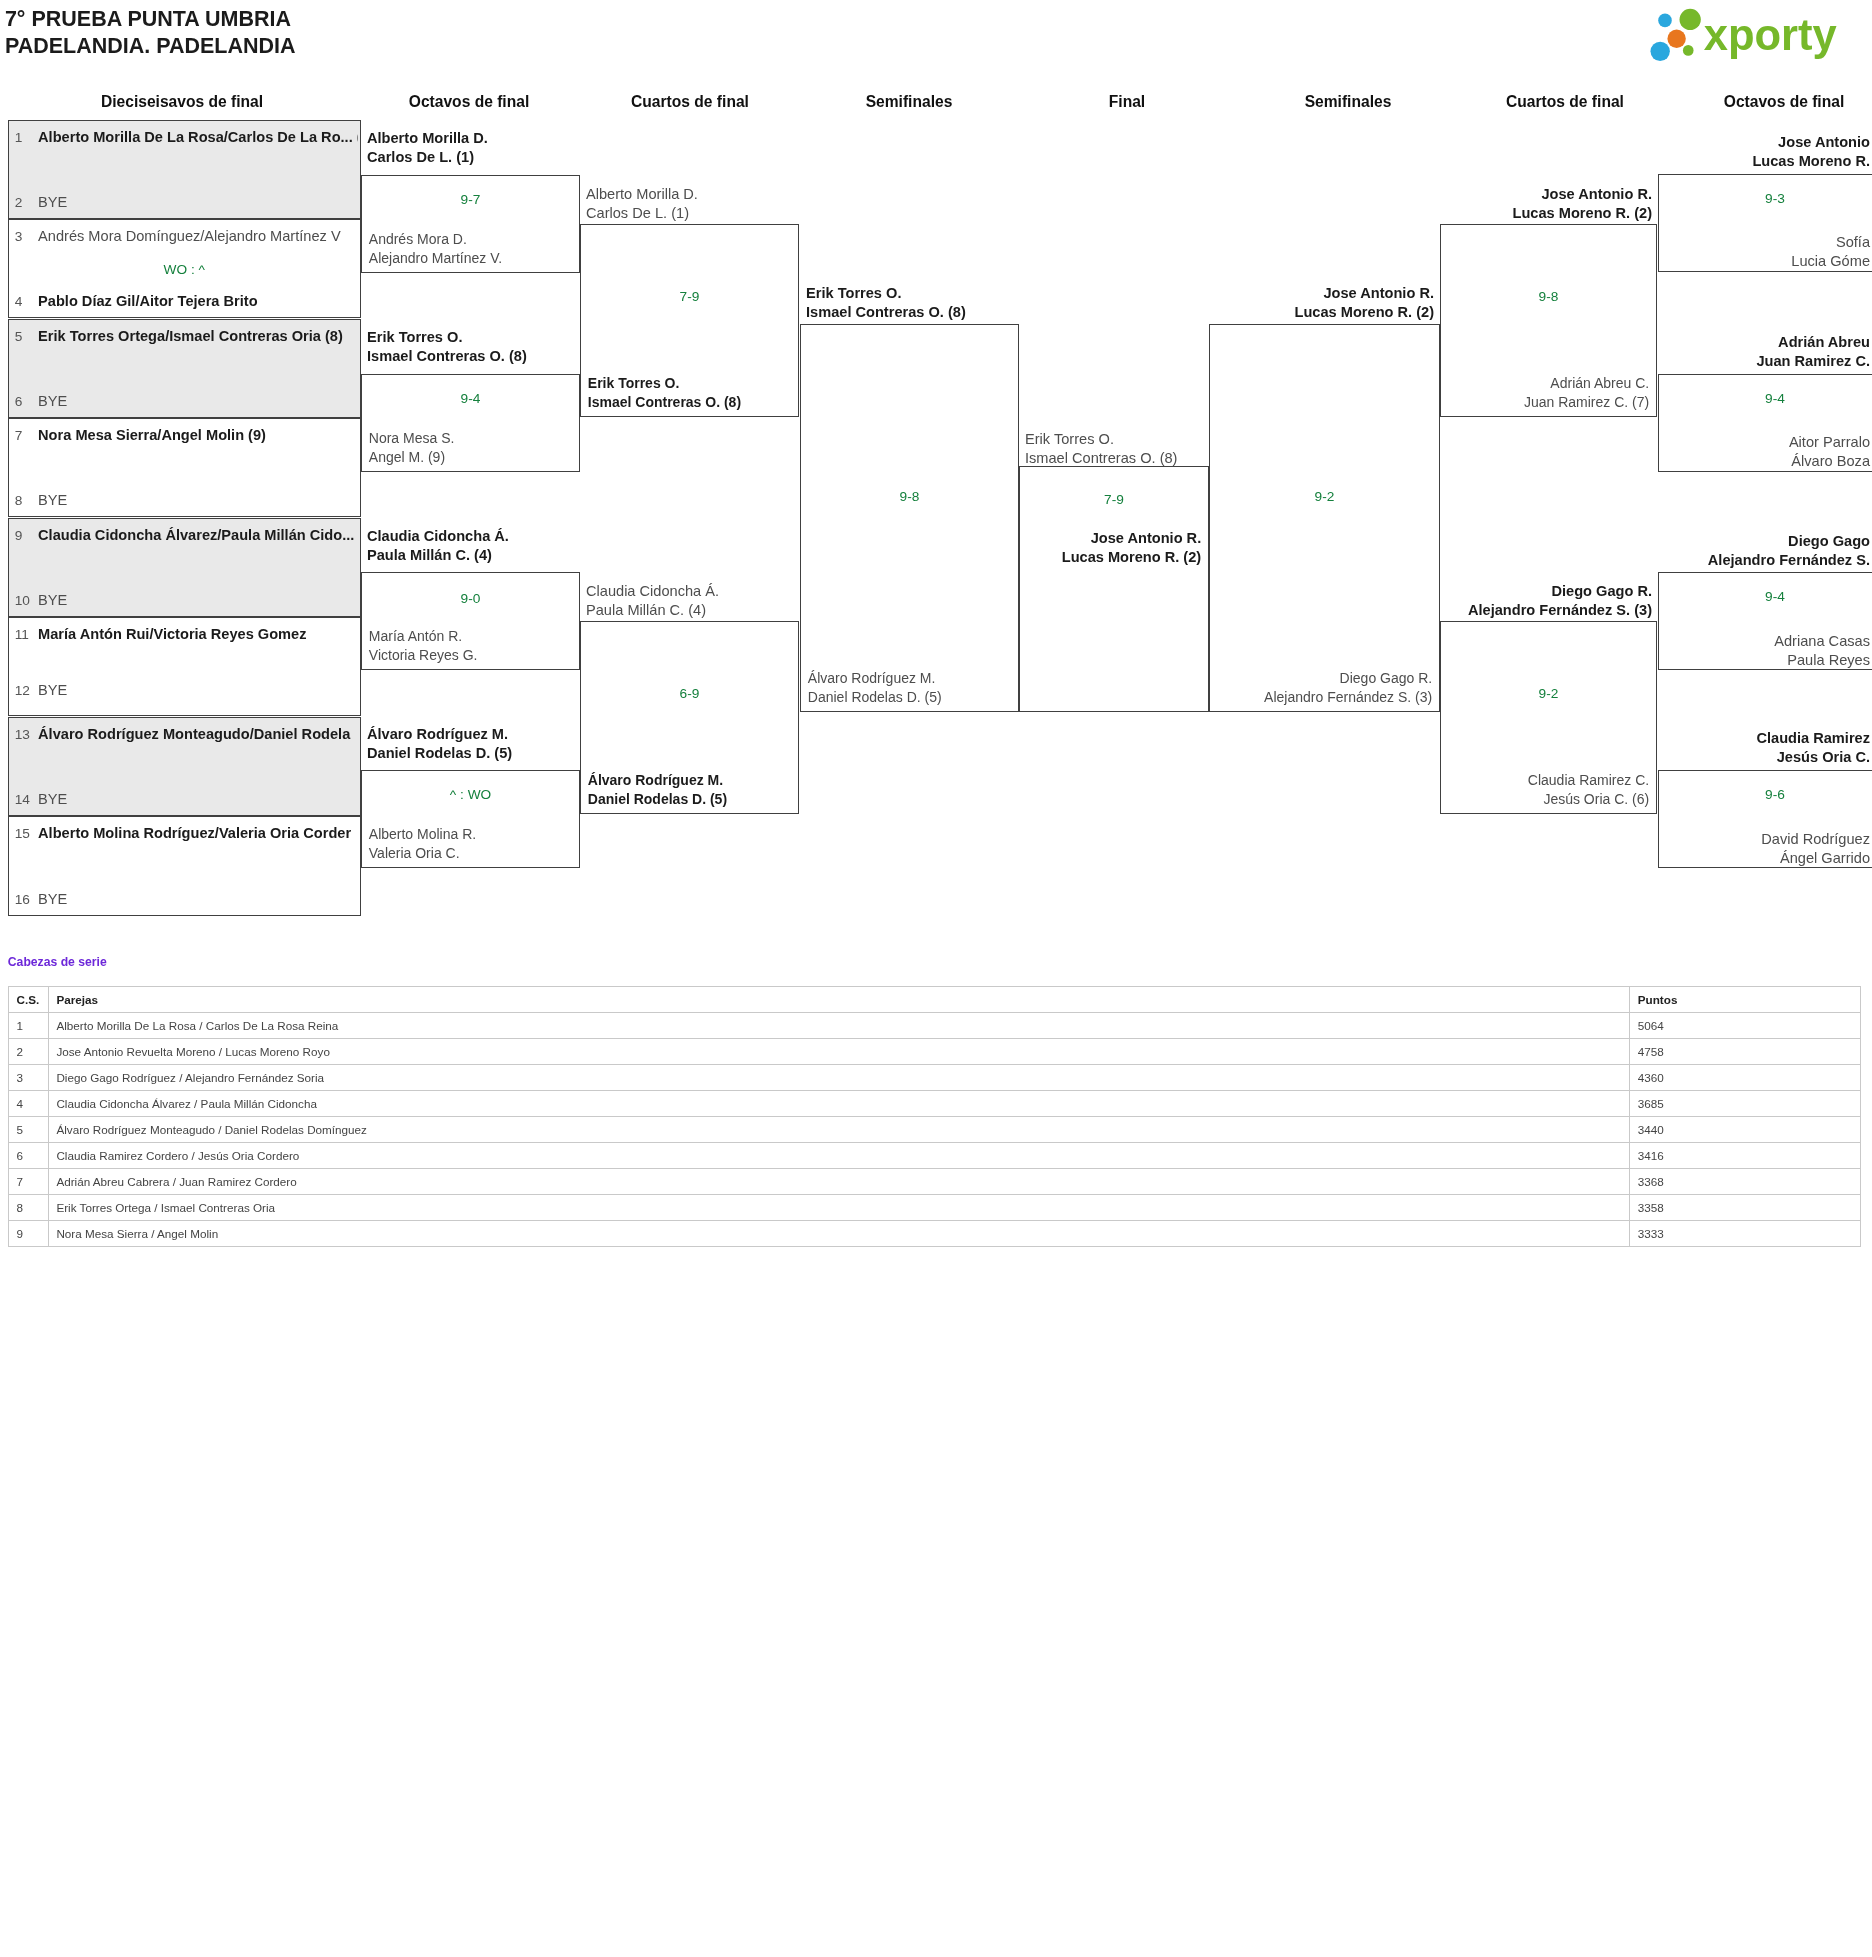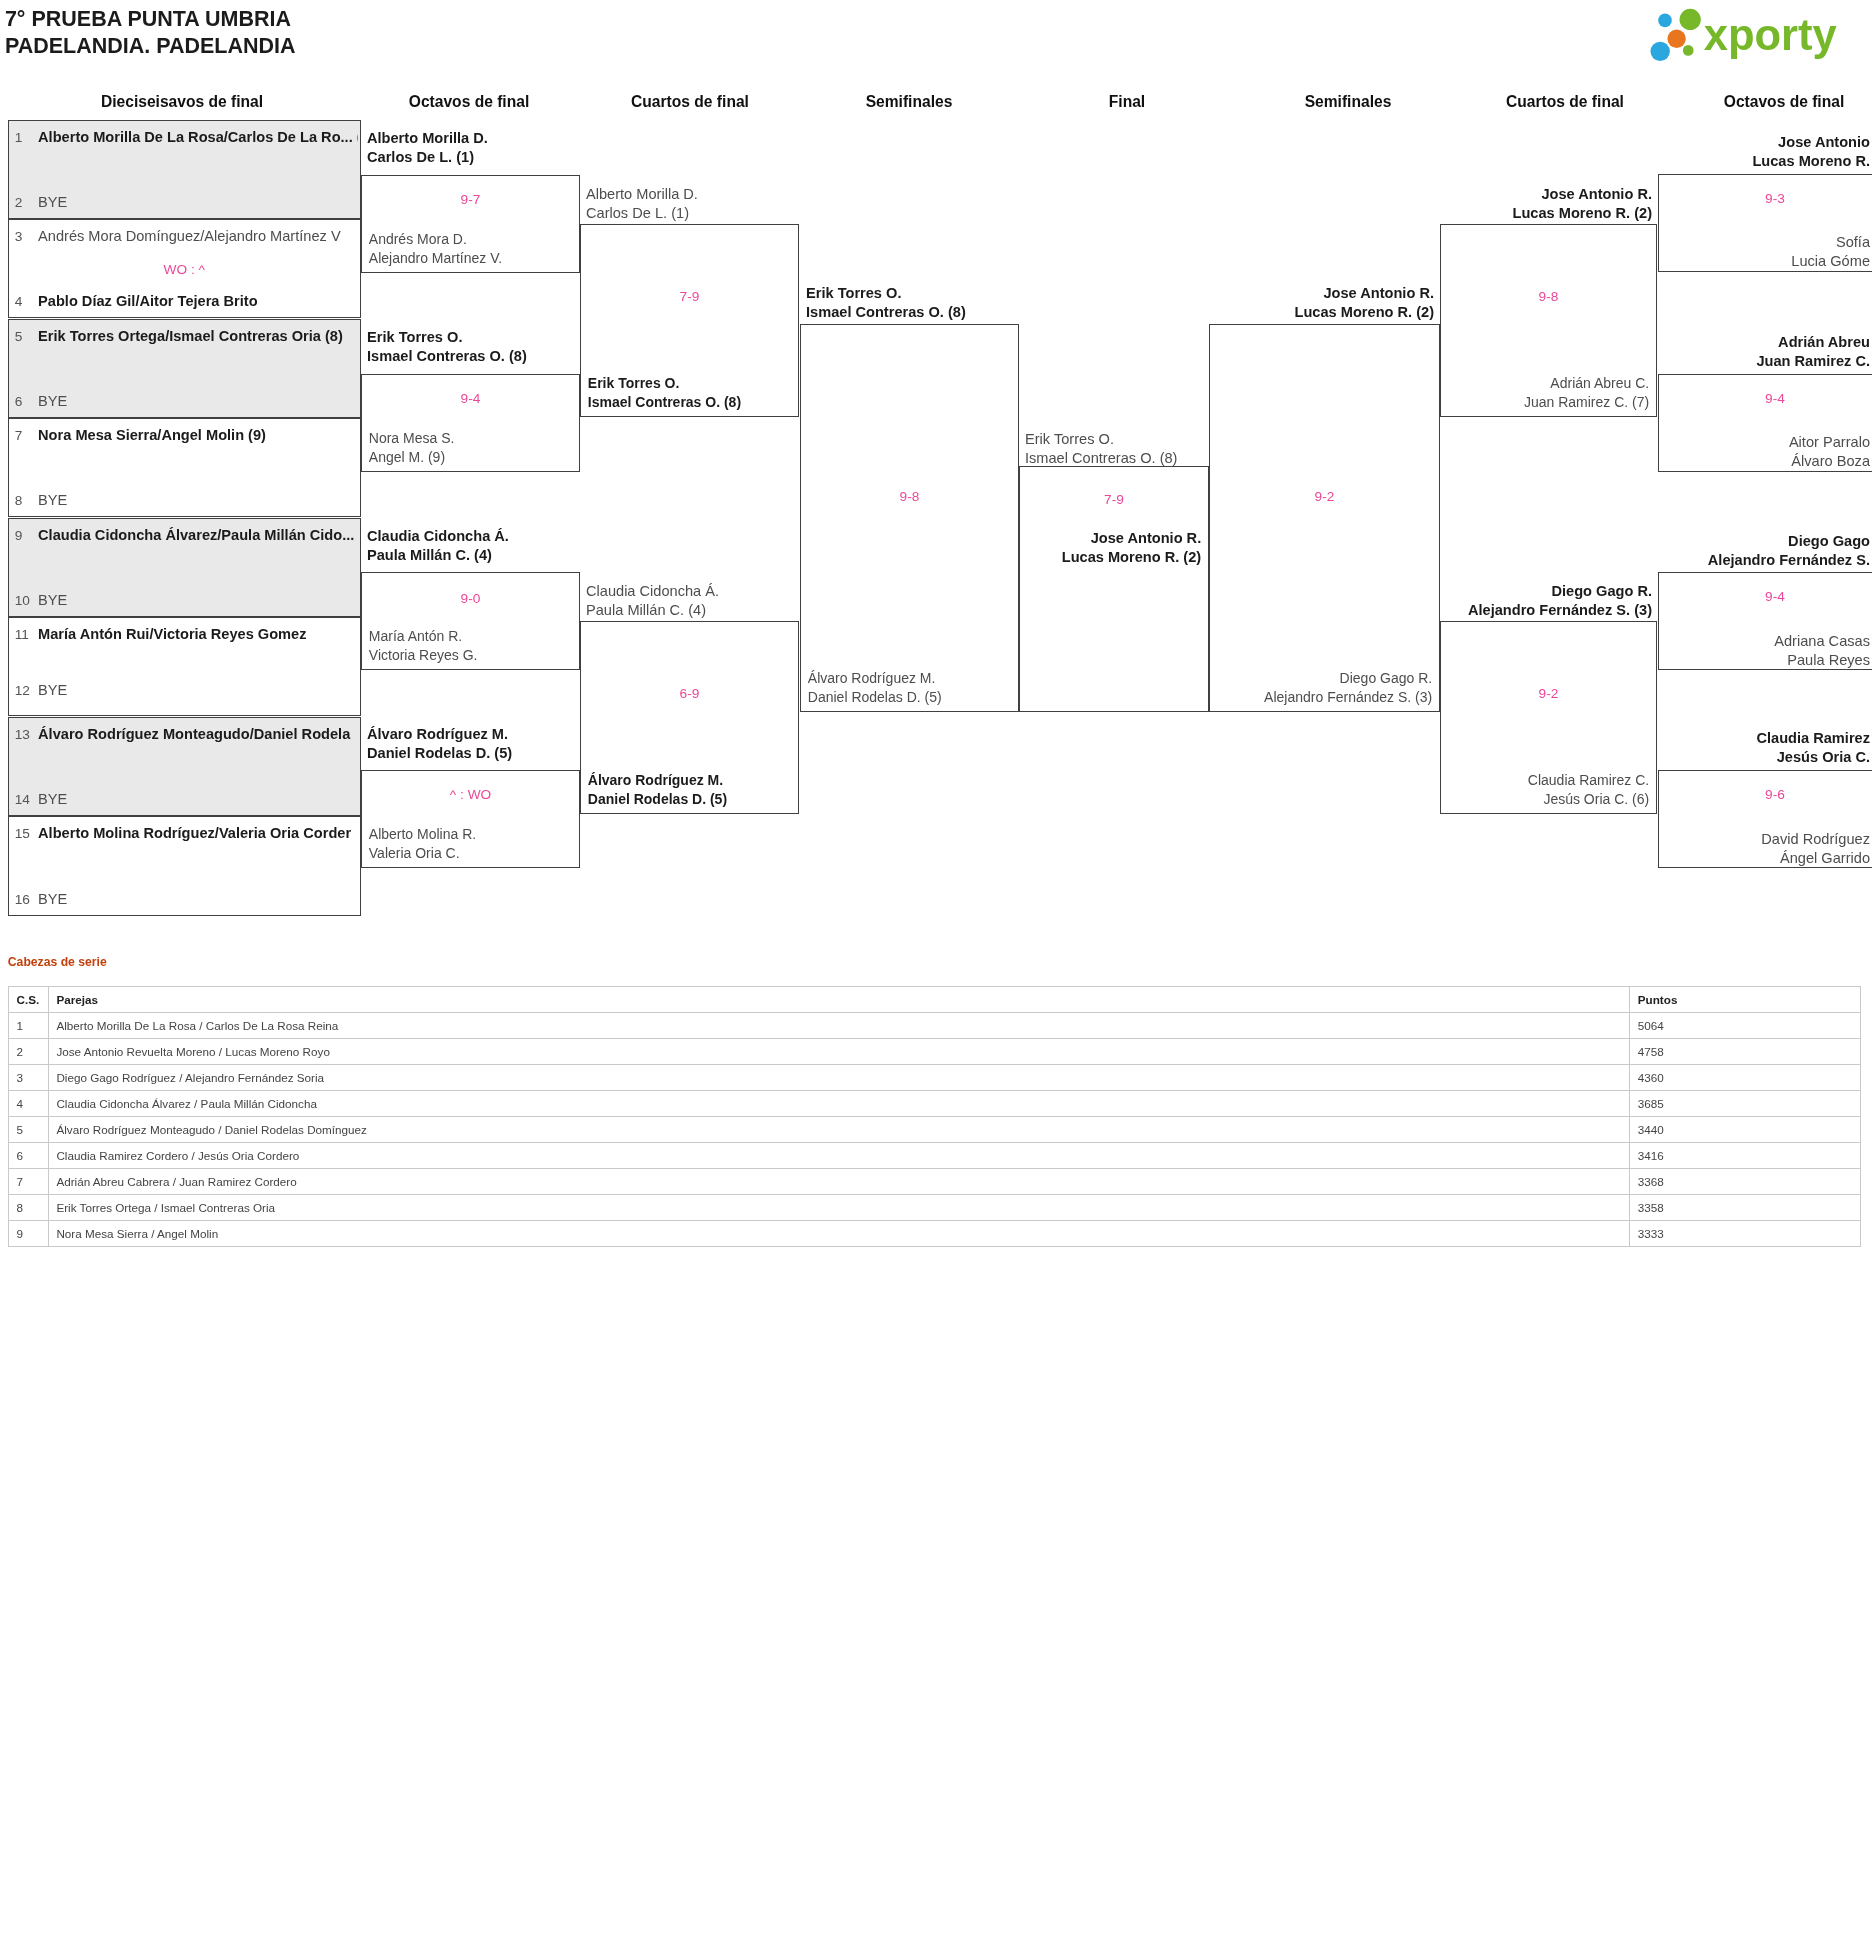--- a/index.html
+++ b/index.html
@@ -7,25 +7,25 @@
           font-family:"Liberation Sans",sans-serif;color:#1e1e1e;}
   .abs{position:absolute;}
   .title-line{font-size:21.5px;font-weight:700;line-height:27px;color:#1b1b1b;white-space:nowrap;}
   .rh{position:absolute;top:93px;width:244px;text-align:center;font-size:15.6px;font-weight:700;color:#111;}
   .box{position:absolute;border:1px solid #404040;background:#fff;box-sizing:border-box;}
   .shade{background:#e9e9e9;}
   .pair{position:absolute;font-size:14.6px;line-height:18.5px;white-space:nowrap;}
   .b{font-weight:700;color:#1b1b1b;}
   .reg{font-weight:400;color:#4d4d4d;}
   .right{text-align:right;}
-  .score{position:absolute;left:0;width:100%;text-align:center;font-size:13.7px;color:#ec4899;white-space:nowrap;}
+  .score{position:absolute;left:0;width:100%;text-align:center;font-size:13.7px;color:#15803d;white-space:nowrap;}
   .loser{position:absolute;bottom:4.9px;font-size:14px;line-height:18.5px;white-space:nowrap;}
   .slot{position:absolute;left:5.9px;right:2px;overflow:hidden;white-space:nowrap;font-size:14.6px;}
   .num{display:inline-block;width:23.4px;font-size:13.7px;font-weight:400;color:#555;}
-  .seeds-title{position:absolute;left:7.8px;top:955px;font-size:12.2px;font-weight:700;color:#c2410c;}
+  .seeds-title{position:absolute;left:7.8px;top:955px;font-size:12.2px;font-weight:700;color:#6d28d9;}
   table.seeds{position:absolute;left:7.8px;top:986px;width:1853px;border-collapse:collapse;padding-left:28px;}
   table.seeds th,table.seeds td{border:1px solid #c9c9c9;height:25px;font-size:11.7px;
       padding:0 0 0 7.8px;text-align:left;vertical-align:middle;}
   table.seeds th{font-weight:700;color:#222;}
   table.seeds td{font-weight:400;color:#444;}
   .col-cs{width:31px;}
   .col-pts{width:222px;margin-top:7px;}
 </style>
 </head>
 <body>

